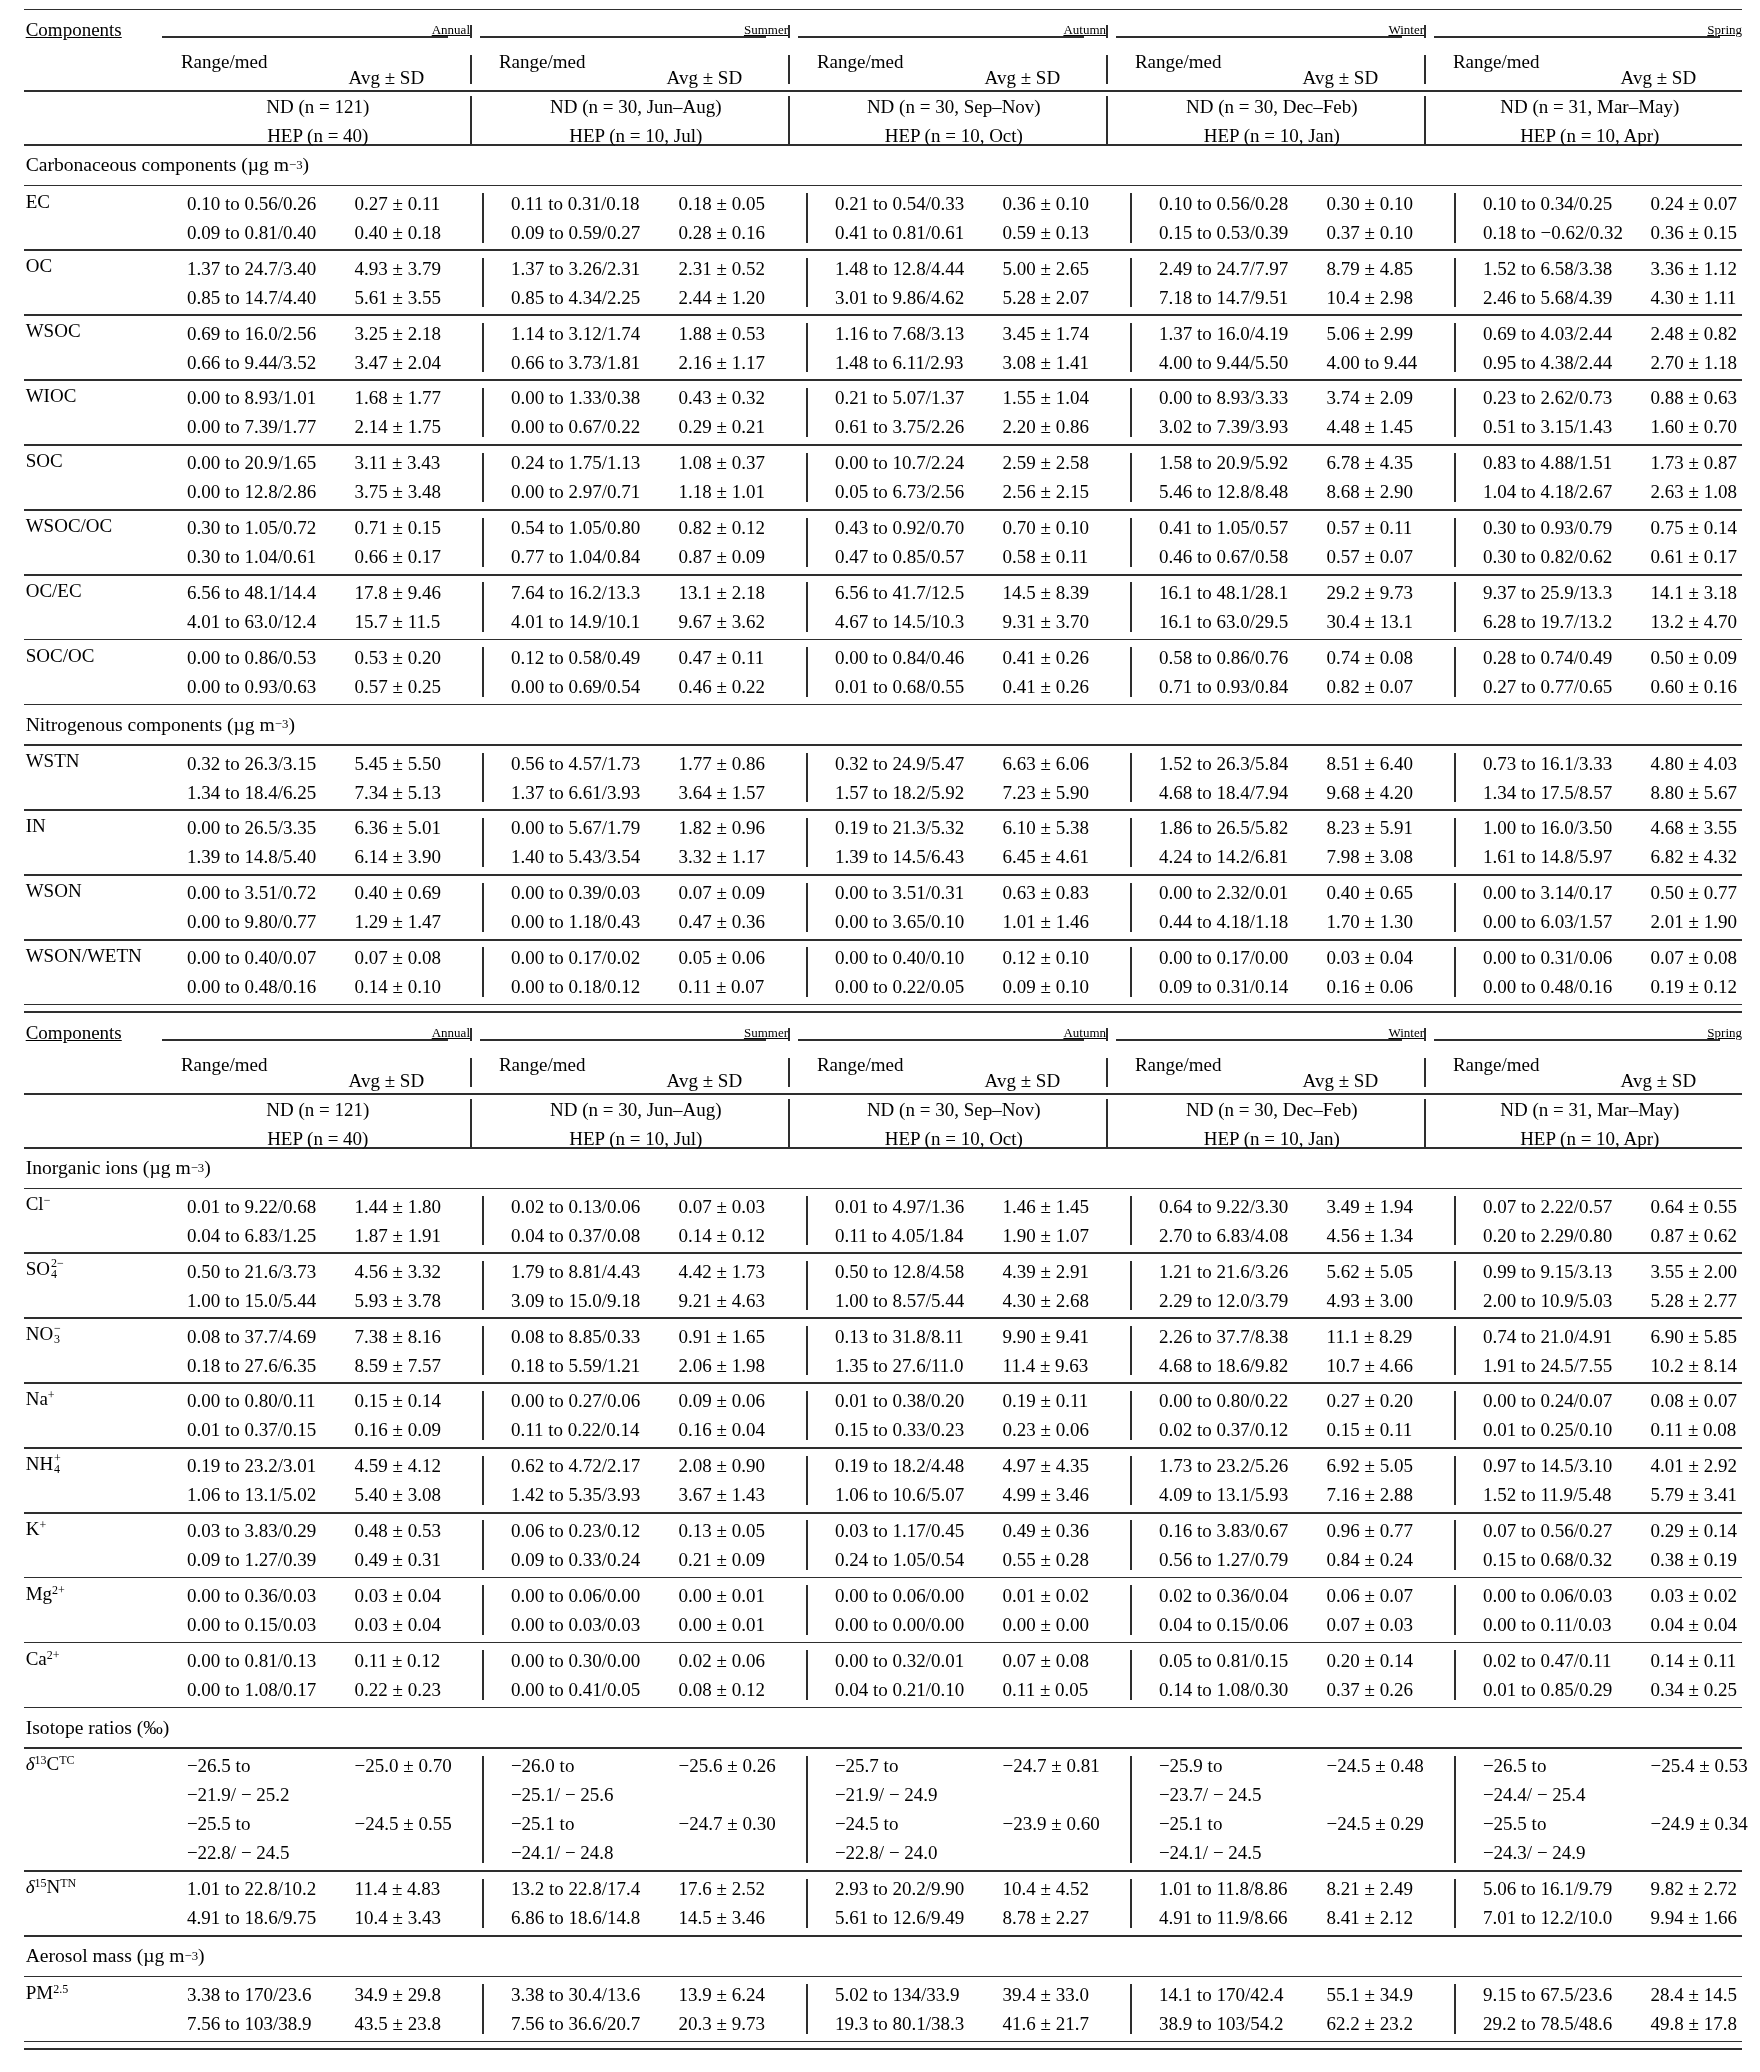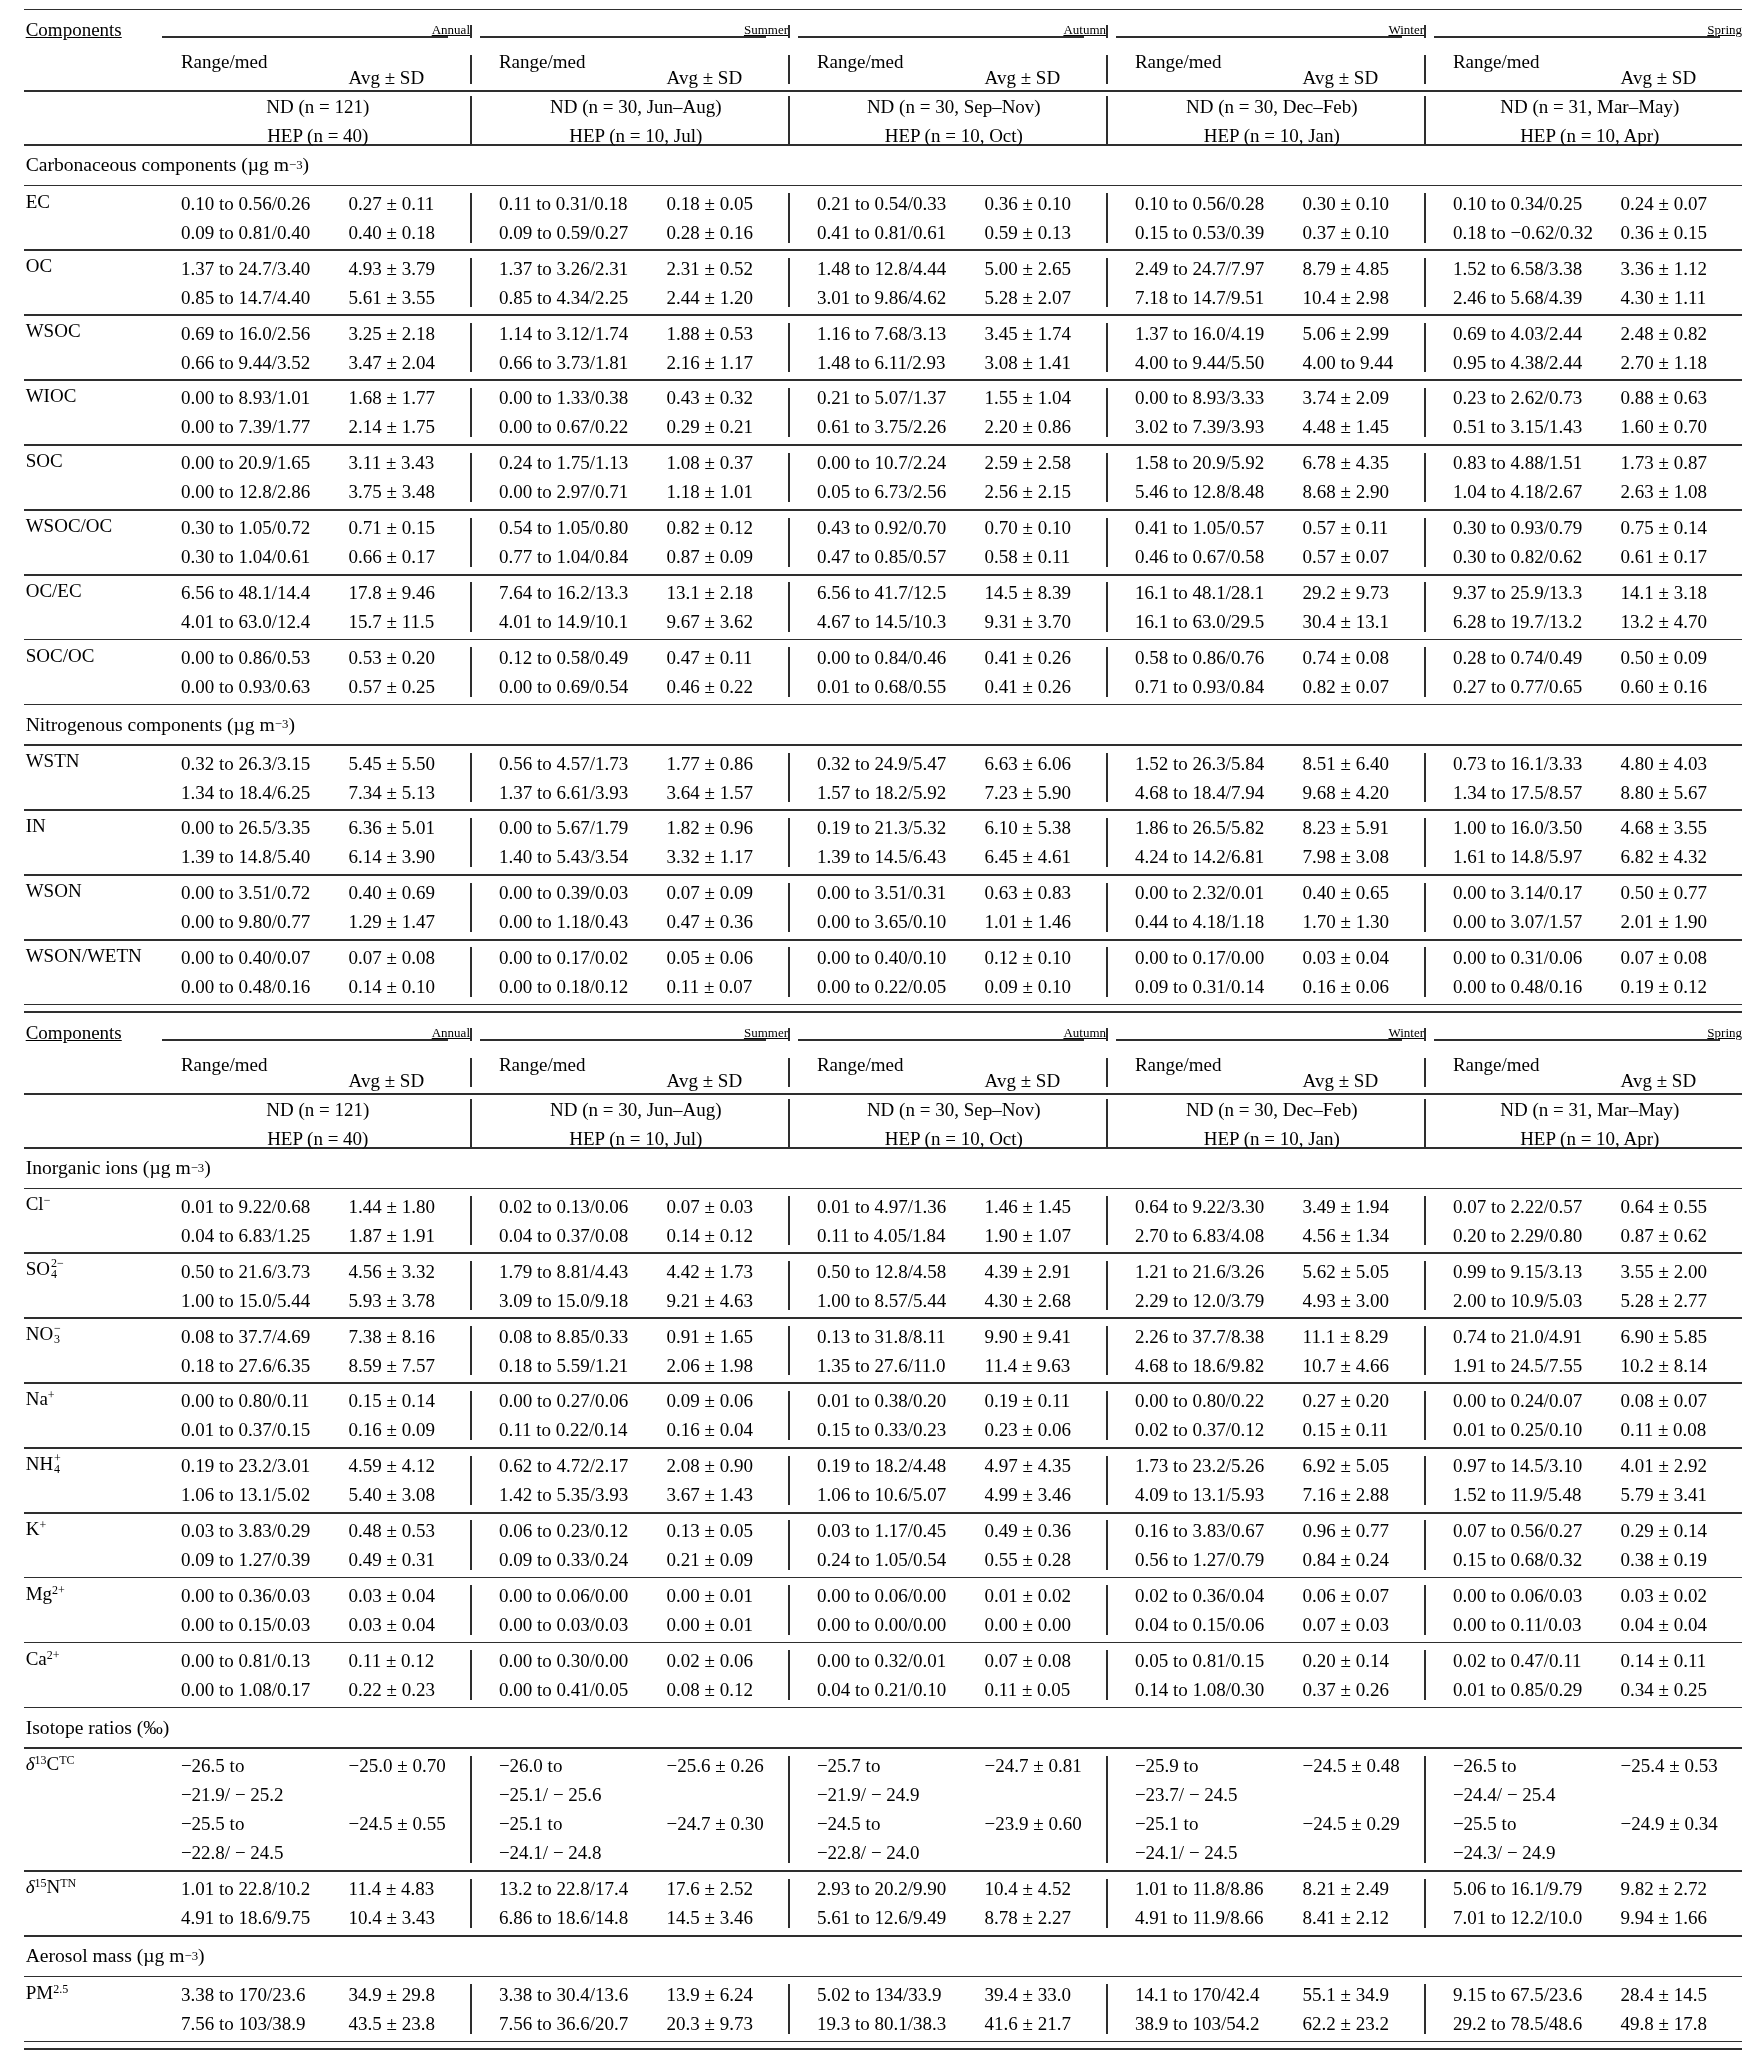--- a/index.html
+++ b/index.html
@@ -21,21 +21,21 @@
   .subhead{height:41px;align-items:center;}
   .gcols{display:grid;grid-template-columns:183px 1fr;}
   .rm-h{padding-left:15.3px;font-size:19px;white-space:nowrap;}
   .av-h{font-size:19px;white-space:nowrap;margin-top:16px;}
   .nrow{height:52px;align-items:center;}
   .nline{line-height:29px;text-align:center;font-size:19px;white-space:nowrap;}
   
   .sectitle{height:39px;display:flex;align-items:center;font-size:19.6px;padding-left:1.7px;}
   .sectitle .sup{font-size:12.8px;vertical-align:6.8px;}
   
-  .data{padding:2.6px 0;}
+  .data{padding:2.6px 0;gap:6px;}
   .cell{font-size:19px;}
   .rm{padding-left:15.3px;}
   .ln{height:29px;line-height:29px;white-space:nowrap;}
   .comp-cell{display:flex;align-items:flex-start;padding-top:1.7px;}
   .sup{font-size:12px;vertical-align:6.8px;}
   .sub{font-size:12px;vertical-align:-5.1px;}
   .it{font-style:italic;}
   .stack{display:inline-flex;flex-direction:column;align-items:flex-start;font-size:12px;line-height:11px;margin-left:0.9px;vertical-align:-6px;}
 </style>
 </head>
@@ -711,21 +711,21 @@
           <div class="ln">0.44 to 4.18/1.18</div>
         </div>
         <div class="cell av">
           <div class="ln">0.40 ± 0.65</div>
           <div class="ln">1.70 ± 1.30</div>
         </div>
       </div>
       <div class="g vb gcols">
         <div class="cell rm">
           <div class="ln">0.00 to 3.14/0.17</div>
-          <div class="ln">0.00 to 3.07/1.57</div>
+          <div class="ln">0.00 to 6.03/1.57</div>
         </div>
         <div class="cell av">
           <div class="ln">0.50 ± 0.77</div>
           <div class="ln">2.01 ± 1.90</div>
         </div>
       </div>
     </div>
     <div class="hrule"></div>
     <div class="row data">
       <div class="comp comp-cell">

